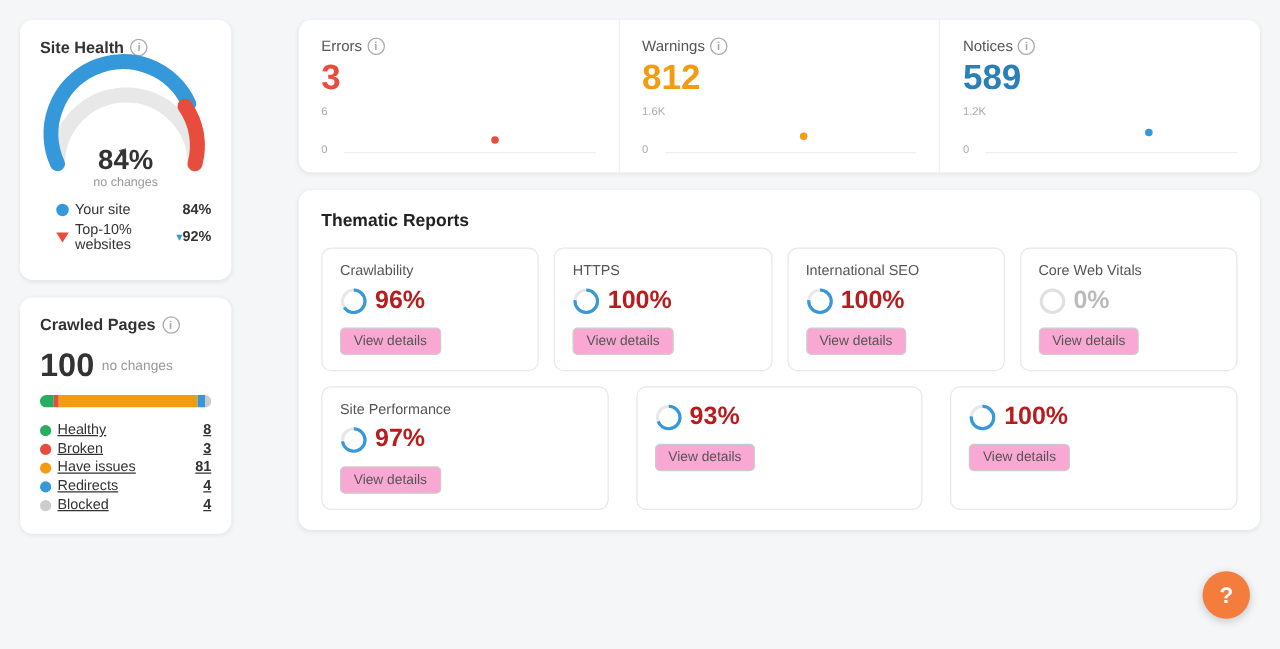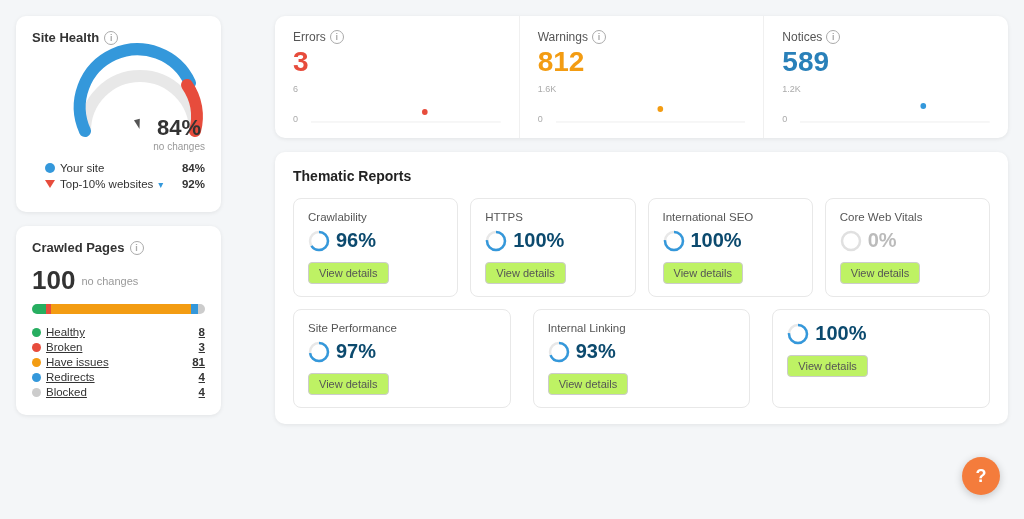--- a/index.html
+++ b/index.html
@@ -12,21 +12,21 @@
     }
     .layout {
       display: flex;
       gap: 14px;
       max-width: 1000px;
     }
     .sidebar {
       display: flex;
       flex-direction: column;
       gap: 14px;
-      width: 205px;
+      width: 169px;
       flex-shrink: 0;
     }
     .card {
       background: #fff;
       border-radius: 10px;
       padding: 14px 16px;
       box-shadow: 0 1px 4px rgba(0,0,0,0.08);
     }
     .card-title {
       font-size: 13px;
@@ -47,21 +47,21 @@
       border: 1.5px solid #aaa;
       color: #aaa;
       font-size: 9px;
       font-weight: bold;
       cursor: pointer;
     }
     
     .gauge-wrap {
       display: flex;
       flex-direction: column;
-      align-items: flex-end;
+      align-items: center;
       padding: 6px 0 4px;
     }
     .gauge-svg {
       width: 130px;
       height: 72px;
       overflow: visible;
     }
     .gauge-label {
       text-align: center;
       margin-top: -18px;
@@ -251,32 +251,32 @@
       margin-bottom: 10px;
     }
     .score-circle {
       width: 22px;
       height: 22px;
       flex-shrink: 0;
     }
     .score-pct {
       font-size: 20px;
       font-weight: 700;
-      color: #0c4a6e;
+      color: #b91c1c;
     }
     .score-pct.gray { color: #bbb; }
     .view-details-btn {
       display: inline-block;
       padding: 4px 10px;
       border: 1px solid #ccc;
       border-radius: 4px;
       font-size: 11px;
       color: #555;
       cursor: pointer;
-      background: #bef264;
+      background: #f9a8d4;
     }
 
     
     .help-btn {
       position: fixed;
       bottom: 24px;
       right: 24px;
       width: 38px;
       height: 38px;
       border-radius: 50%;
@@ -517,21 +517,20 @@
             <svg class="score-circle" viewBox="0 0 22 22">
               <circle cx="11" cy="11" r="9" fill="none" stroke="#e8e8e8" stroke-width="2.5"></circle>
               <circle cx="11" cy="11" r="9" fill="none" stroke="#3498db" stroke-width="2.5" stroke-dasharray="55 57" stroke-dashoffset="14" transform="rotate(-90 11 11)"></circle>
             </svg>
             <span class="score-pct">97%</span>
           </div>
           <button class="view-details-btn">View details</button>
         </div>
 
         <div class="report-item">
-          <div class="report-item-name">Internal Linking</div>
           <div class="report-item-score">
             <svg class="score-circle" viewBox="0 0 22 22">
               <circle cx="11" cy="11" r="9" fill="none" stroke="#e8e8e8" stroke-width="2.5"></circle>
               <circle cx="11" cy="11" r="9" fill="none" stroke="#3498db" stroke-width="2.5" stroke-dasharray="53 57" stroke-dashoffset="14" transform="rotate(-90 11 11)"></circle>
             </svg>
             <span class="score-pct">93%</span>
           </div>
           <button class="view-details-btn">View details</button>
         </div>
 

